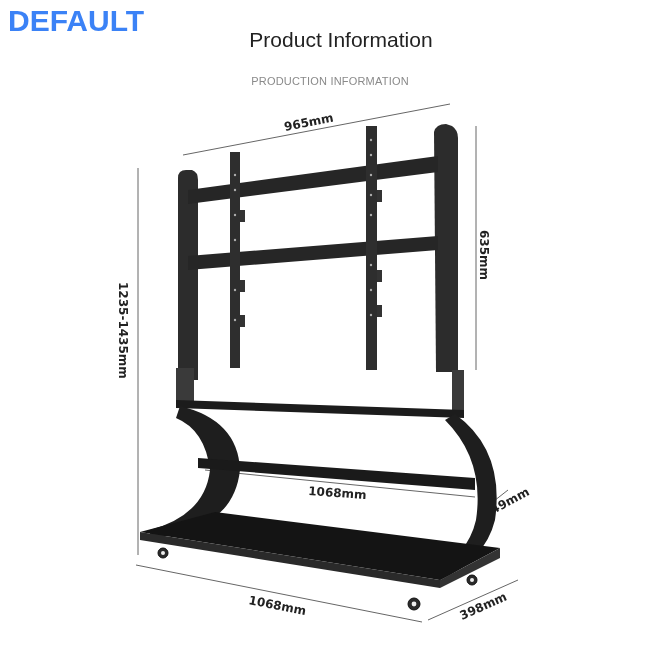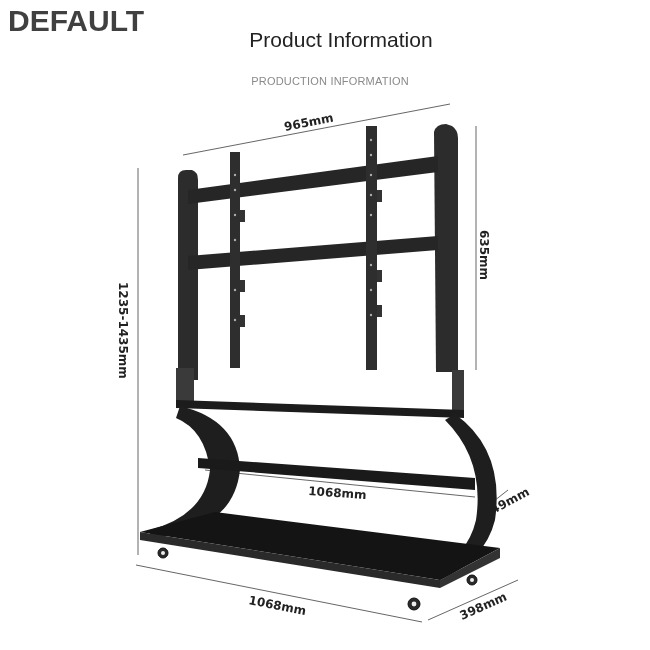--- a/index.html
+++ b/index.html
@@ -1,17 +1,17 @@
 <!DOCTYPE html>
 <html><head>
   <meta charset="utf-8">
   <style>
     html, body { margin:0; padding:0; }
     body { width:650px; height:650px; background:#ffffff; position:relative; overflow:hidden; font-family:"Liberation Sans", sans-serif; }
-    .watermark { position:absolute; left:8px; top:4px; font-family:"Liberation Sans", sans-serif; font-weight:bold; font-size:30px; color:#404040; letter-spacing:0px; }
+    .watermark { position:absolute; left:8px; top:4px; font-family:"Liberation Sans", sans-serif; font-weight:bold; font-size:30px; color:#3b82f6; letter-spacing:0px; }
     .title { position:absolute; left:0; width:682px; top:28px; text-align:center; font-family:"Liberation Sans", sans-serif; font-size:21px; color:#222; }
     .subtitle { position:absolute; left:0; width:660px; top:75px; text-align:center; font-family:"Liberation Sans", sans-serif; font-size:11px; color:#8a8a8a; letter-spacing:0.2px; }
     svg { position:absolute; left:0; top:0; }
     .dim { font-family:"DejaVu Sans", sans-serif; font-size:12px; font-weight:bold; fill:#222; }
   </style>
 </head>
 <body>
 
 <div class="watermark">DEFAULT</div>
 <div class="title">Product Information</div>

